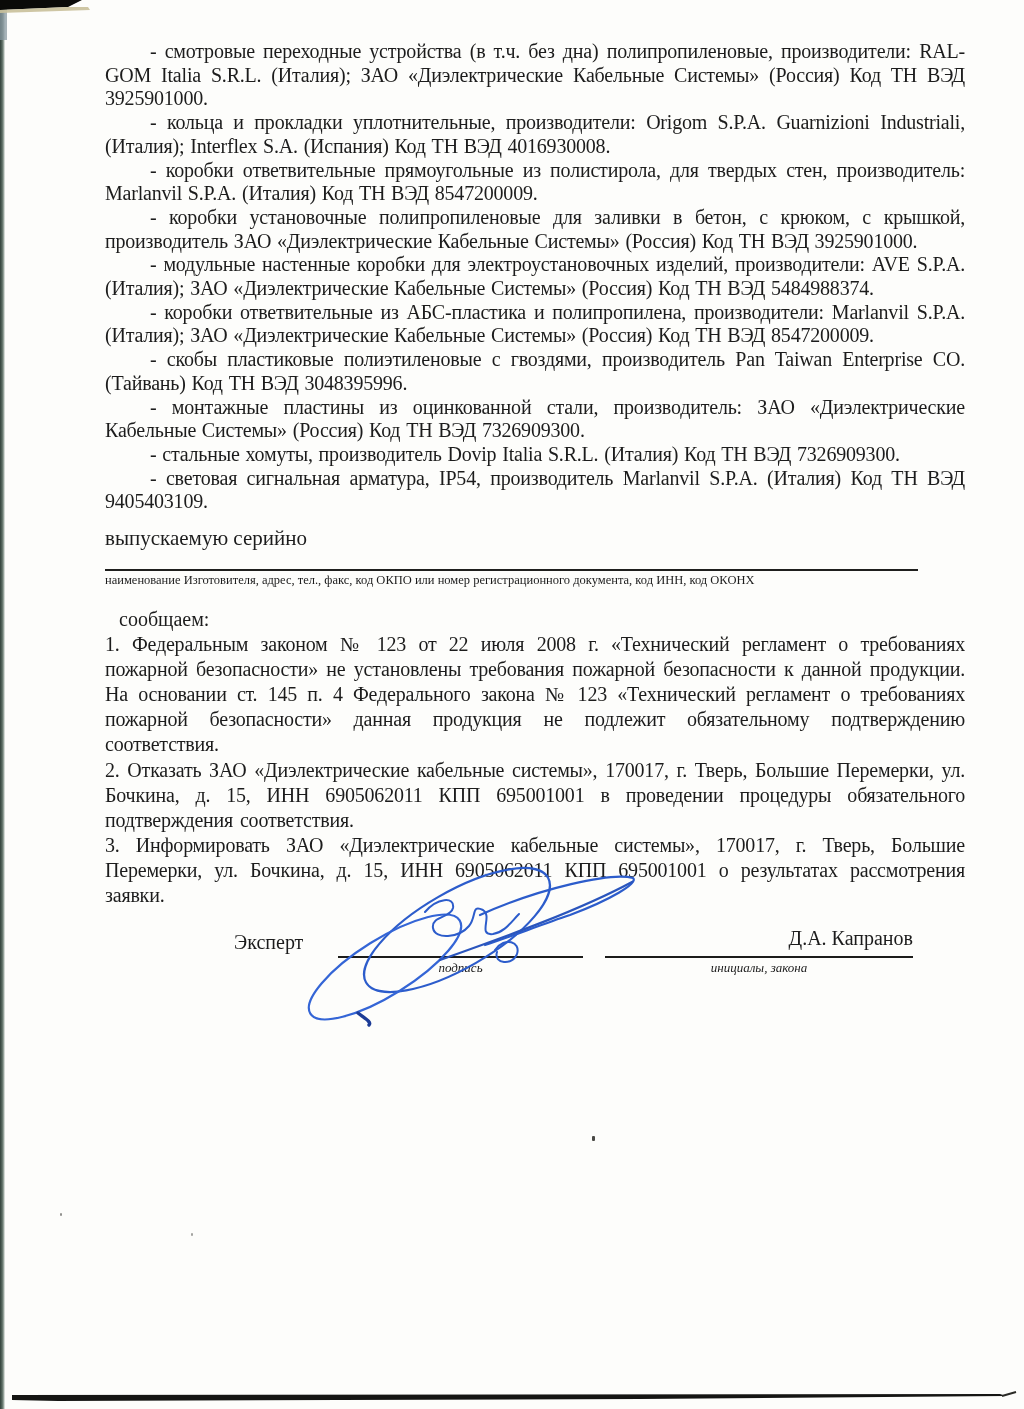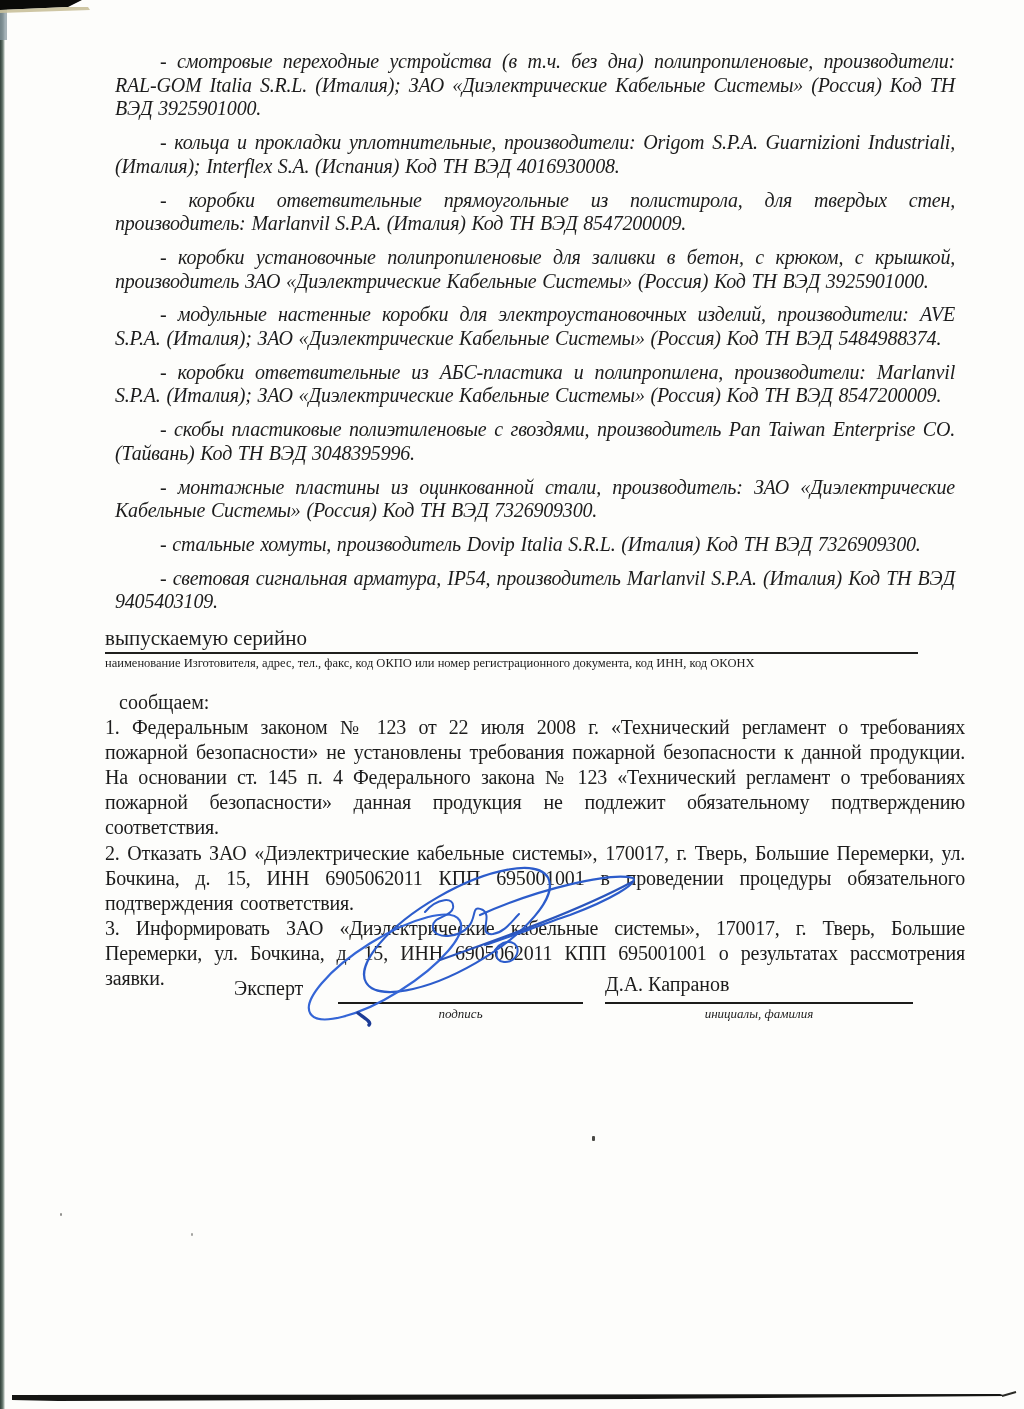--- a/index.html
+++ b/index.html
@@ -12,43 +12,43 @@
   
   .edge-strip{position:absolute;left:0;top:8px;width:5px;height:1401px;
     background:linear-gradient(to right,#31413a 0%,#5c6d64 45%,#aab6ae 80%,#fdfdfb 100%);}
   .edge-strip-top{position:absolute;left:0;top:8px;width:7px;height:32px;background:#8a9aa2;opacity:.75;}
   .corner-svg{position:absolute;left:0;top:0;}
   .bottom-svg{position:absolute;left:0;top:1388px;}
   .speckle{position:absolute;background:#4a4a46;border-radius:1px;}
   
   .content{position:absolute;left:105px;top:40px;width:860px;}
   .plist p{
-    margin:10px;font-size:20px;line-height:23.7px;text-align:justify;
-    text-indent:45px;word-spacing:1px;letter-spacing:-0.2px;font-style:italic;
+    margin:0;font-size:20px;line-height:23.7px;text-align:justify;
+    text-indent:45px;word-spacing:1px;letter-spacing:-0.2px;
   }
   .serial{margin-top:11px;}
   .serial-title{
     width:813px;border-bottom:2px solid #1f1f1d;
-    font-size:21px;line-height:26px;padding-bottom:1px;
+    font-size:21px;line-height:26px;padding-bottom:18px;
   }
   .serial-caption{
     width:813px;font-size:12.5px;line-height:15px;margin-top:2px;
   }
   .intro{margin:19px 0 0 14px;font-size:20px;line-height:25px;}
   .stmt p{
     margin:0;font-size:20px;line-height:25.1px;text-align:justify;
     word-spacing:2px;letter-spacing:-0.2px;
   }
   
-  .sigrow{position:absolute;left:0;top:971px;width:816px;height:110px;}
+  .sigrow{position:absolute;left:0;top:925px;width:816px;height:110px;}
   .role{position:absolute;left:234px;top:6px;font-size:20px;}
   .sline1{position:absolute;left:338px;top:31px;width:245px;border-top:2px solid #1c1c1a;}
   .scap1{position:absolute;left:338px;top:35px;width:245px;text-align:center;
     font-style:italic;font-size:13px;}
-  .sname{position:absolute;left:605px;top:2px;width:308px;text-align:left;font-size:20px;}
+  .sname{position:absolute;left:605px;top:2px;width:308px;text-align:right;font-size:20px;}
   .sline2{position:absolute;left:605px;top:31px;width:308px;border-top:2px solid #1c1c1a;}
   .scap2{position:absolute;left:605px;top:35px;width:308px;text-align:center;
     font-style:italic;font-size:13px;}
   .ink{position:absolute;left:280px;top:855px;}
 </style>
 </head>
 <body>
 
 <div class="page">
 
@@ -93,21 +93,21 @@
       <p>3. Информировать ЗАО «Диэлектрические кабельные системы», 170017, г. Тверь, Большие Перемерки, ул. Бочкина, д. 15, ИНН 6905062011 КПП 695001001 о результатах рассмотрения заявки.</p>
     </div>
   </div>
 
   <div class="sigrow">
     <span class="role">Эксперт</span>
     <div class="sline1"></div>
     <div class="scap1">подпись</div>
     <div class="sname">Д.А. Капранов</div>
     <div class="sline2"></div>
-    <div class="scap2">инициалы, фамилия</div>
+    <div class="scap2">инициалы, закона</div>
   </div>
 
   <svg class="ink" width="380" height="180" viewBox="0 0 380 180">
     <g fill="none" stroke="#2c5ccb" stroke-width="2.2" stroke-linecap="round">
       <ellipse cx="177" cy="75" rx="105" ry="38" transform="rotate(-30 177 75)"></ellipse>
       <ellipse cx="105" cy="112" rx="88" ry="28" transform="rotate(-32 105 112)" stroke="#3465d6"></ellipse>
       <path d="M200 60 C260 33, 332 17, 353 23 C359 28, 330 45, 290 60 C260 70, 230 82, 205 90"></path>
       <path d="M160 105 C230 80, 300 55, 352 27" stroke="#2a55bd"></path>
       <path d="M145 57 c12 -14, 30 -16, 28 -4 c-2 10, -22 8, -20 20 c2 12, 26 10, 36 -2 c8 -10, 2 -22, 14 -16 c10 6, -6 26, 10 24 c12 -2, 18 -12, 26 -20" stroke-width="2"></path>
       <path d="M215 95 c10 -14, 26 -8, 22 4 c-4 12, -24 10, -20 -2" stroke-width="2"></path>

